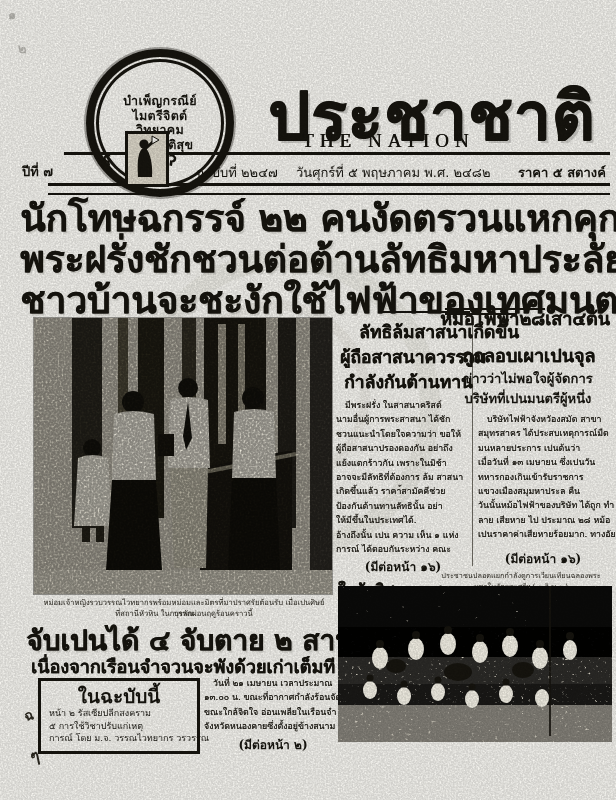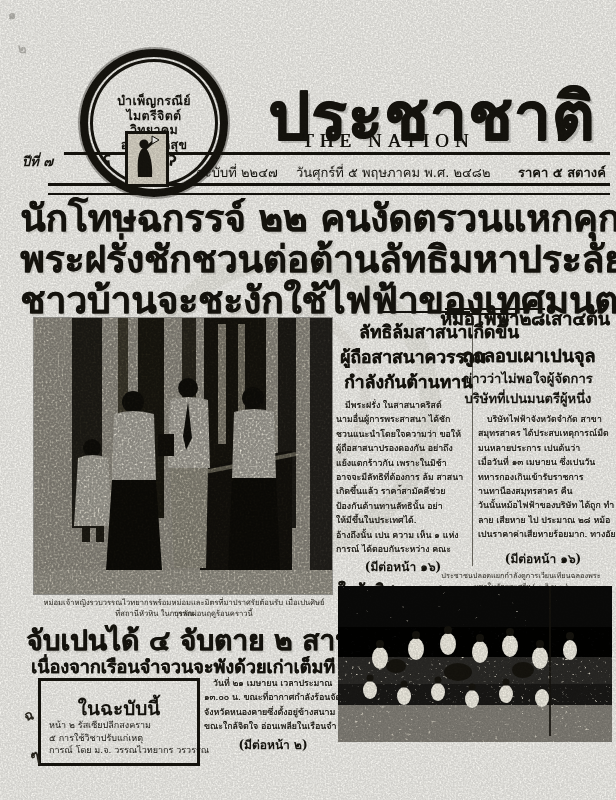--- a/index.html
+++ b/index.html
@@ -4,21 +4,21 @@
 <style>
   html,body{margin:0;padding:0;background:#888;}
   .page{
     position:relative;width:616px;height:800px;background:#f6f5f0;
     font-family:"DejaVu Sans", sans-serif;color:#17150f;overflow:hidden;
     margin:0 auto;
   }
   .abs{position:absolute;}
   
   .emblem{
-    left:80px;top:49px;width:132px;height:132px;border-radius:50%;
+    left:86px;top:49px;width:132px;height:132px;border-radius:50%;
     border:8px solid #17150f;
     box-shadow:inset 0 0 0 2px #f6f5f0, inset 0 0 0 5px #17150f, 0 0 0 2px rgba(23,21,15,.35);
     display:flex;flex-direction:column;align-items:center;justify-content:center;
     text-align:left;
   }
   .motto-line{font-size:12.5px;font-weight:bold;line-height:1.16;letter-spacing:.3px;}
   .emblem-box{
     left:125px;top:131px;width:38px;height:50px;background:#dcd7c9;
     border:3px solid #17150f;z-index:4;
   }
@@ -54,21 +54,21 @@
   .photo1{left:34px;top:318px;width:298px;height:276px;background:#cfcabb;outline:1px solid rgba(23,21,15,.4);}
   .photo2{left:338px;top:586px;width:274px;height:156px;background:#ded9cb;}
   .caption{text-align:center;line-height:1.5;font-size:7.6px;color:#26231b;}
   
   .big-head2{left:26px;top:618px;width:314px;text-align:center;font-weight:900;
     font-family:"DejaVu Serif", serif;font-size:28px;white-space:nowrap;
     text-shadow:.7px 0 currentColor,2px 2px 0 rgba(23,21,15,.12);}
   .sub-head2{left:26px;top:652px;width:314px;text-align:center;font-weight:bold;
     font-size:18px;white-space:nowrap;text-shadow:.4px 0 currentColor;}
   .issue-box{left:38px;top:678px;width:156px;height:66px;border:3px solid #17150f;
-    background:rgba(246,245,240,.6);text-align:center;padding-top:16px;}
+    background:rgba(246,245,240,.6);text-align:center;padding-top:4px;}
   .issue-box-title{font-size:19px;font-weight:bold;font-family:"DejaVu Serif", serif;line-height:22px;}
   .issue-box .line{font-size:9px;line-height:12.5px;text-align:left;padding-left:8px;white-space:nowrap;}
   .bodycol .line{font-size:8.8px;line-height:14.4px;white-space:nowrap;color:#24211a;
     text-shadow:0 0 .4px rgba(23,21,15,.8);}
   .bodycol .line:first-child{text-indent:9px;}
   .continued{font-weight:bold;font-size:12px;text-align:center;white-space:nowrap;
     font-family:"DejaVu Serif", serif;}
   
   .colrule{background:#17150f;height:2px;}
   .col-head{font-weight:900;font-family:"DejaVu Serif", serif;font-size:17.5px;line-height:24px;
@@ -107,21 +107,21 @@
       <path d="M24,2 L31,6 L24,10 Z" fill="#f6f5f0" stroke="#17150f" stroke-width="1"></path>
     </svg>
   </div>
   <div class="abs flourish" style="left:103px;top:152px;">ʕ</div>
   <div class="abs flourish" style="left:168px;top:152px;transform:rotate(8deg) scaleX(-1);">ʕ</div>
 
   <div class="abs title-thai">ประชาชาติ</div>
   <div class="abs title-eng">THE NATION</div>
 
   <div class="abs rule-a"></div>
-  <div class="abs info b" style="left:22px;top:151px;font-style:italic;">ปีที่ ๗</div>
+  <div class="abs info b" style="left:22px;top:161px;">ปีที่ ๗</div>
   <div class="abs info" style="left:196px;top:162px;">ฉะบับที่ ๒๒๔๗</div>
   <div class="abs info" style="left:296px;top:162px;">วันศุกร์ที่ ๕ พฤษภาคม พ.ศ. ๒๔๘๒</div>
   <div class="abs info b" style="left:518px;top:162px;">ราคา ๕ สตางค์</div>
   <div class="abs rule-b"></div>
 
   <div class="abs headline" style="top:198px;">นักโทษฉกรรจ์ ๒๒ คนงัดตรวนแหกคุก</div>
   <div class="abs headline" style="top:239px;">พระฝรั่งชักชวนต่อต้านลัทธิมหาประลัย</div>
   <div class="abs headline" style="top:280px;">ชาวบ้านจะชะงักใช้ไฟฟ้าของเทศมนตรี</div>
 
   <div class="abs photo1">
@@ -181,22 +181,22 @@
         <div class="line"> ๕  การใช้วิชาปรับแก่เหตุ</div>
         <div class="line">การณ์  โดย ม.จ. วรรณไวทยากร วรวรรณ</div>
       </div>
   </div>
   <div class="abs hand-mark" style="left:24px;top:704px;">ฉ</div>
   <div class="abs hand-mark" style="left:30px;top:742px;font-size:17px;">ๆ</div>
 
   <div class="abs bodycol" style="left:204px;top:676px;width:138px;">
       <div class="line">วันที่ ๒๑ เมษายน เวลาประมาณ</div>
       <div class="line">๑๓.๐๐ น. ขณะที่อากาศกำลังร้อนจัด</div>
+      <div class="line">ขณะใกล้จิตใจ อ่อนเพลียในเรือนจำ</div>
       <div class="line">จังหวัดหนองคายซึ่งตั้งอยู่ข้างสนาม</div>
-      <div class="line">ขณะใกล้จิตใจ อ่อนเพลียในเรือนจำ</div>
     </div>
   <div class="abs continued" style="left:204px;top:735px;width:138px;">(มีต่อหน้า ๒)</div>
 
   <div class="abs colrule" style="left:380px;top:311px;width:90px;"></div>
   <div class="abs col-head" style="left:336px;top:320px;margin-left:23px;">ลัทธิล้มสาสนาเกิดขึ้น</div>
   <div class="abs col-head" style="left:340px;top:345px;">ผู้ถือสาสนาควรรวม</div>
   <div class="abs col-head" style="left:344px;top:370px;">กำลังกันต้านทาน</div>
   <div class="abs bodycol" style="left:336px;top:398px;width:134px;">
       <div class="line">มีพระฝรั่ง ในสาสนาคริสต์</div>
       <div class="line">นามอื่นผู้การพระสาสนา ได้ชัก</div>
@@ -215,26 +215,26 @@
 
   <div class="abs vdivider" style="left:472px;top:318px;height:248px;"></div>
 
   <div class="abs colrule" style="left:445px;top:308px;width:100px;"></div>
   <div class="abs colrule" style="left:445px;top:313px;width:72px;"></div>
   <div class="abs col-head" style="left:440px;top:307px;font-size:18px;">หม้อไฟฟ้า๒๘เสา๔ต้น</div>
   <div class="abs col-head" style="left:462px;top:344px;font-size:18px;">ถูกลอบเผาเปนจุล</div>
   <div class="abs deck" style="left:448px;top:369px;width:160px;">ข่าวว่าไม่พอใจผู้จัดการ</div>
   <div class="abs deck" style="left:448px;top:389px;width:160px;">บริษัทที่เปนมนตรีผู้หนึ่ง</div>
   <div class="abs bodycol" style="left:478px;top:412px;width:134px;">
-      <div class="line">บริษัทไฟฟ้าจังหวัดจำกัด สาขา</div>
+      <div class="line">บริษัทไฟฟ้าจังหวัองสมัด สาขา</div>
       <div class="line">สมุทรสาคร ได้ประสบเหตุการณ์มืด</div>
       <div class="line">มนหลายประการ เปนต้นว่า</div>
       <div class="line">เมื่อวันที่ ๑๓ เมษายน ซึ่งเปนวัน</div>
       <div class="line">ทหารกองเกินเข้ารับราชการ</div>
-      <div class="line">านทานืองสมุทรสาคร คืน</div>
+      <div class="line">แขวงเมืองสมุมหาประล คืน</div>
       <div class="line">วันนั้นหม้อไฟฟ้าของบริษัท ได้ถูก ทำ</div>
       <div class="line">ลาย เสียหาย ไป ประมาณ ๒๘ หม้อ</div>
       <div class="line">เปนราคาค่าเสียหายร้อยมาก. ทางอัยการ</div>
     </div>
   <div class="abs continued" style="left:478px;top:549px;width:130px;">(มีต่อหน้า ๑๖)</div>
   <div class="abs tiny-caption" style="left:430px;top:570px;width:182px;">ประชาชนปลอดแยกกำลังดูการเวียนเทียนฉลองพระ</div>
   <div class="abs tiny-caption" style="left:430px;top:581px;width:182px;">บูชาในวัดพระศรีฯ   ( ๑ วิ.พ ๑ )</div>
 
   <div class="abs photo2">
     <svg width="274" height="156" viewBox="0 0 274 156">

